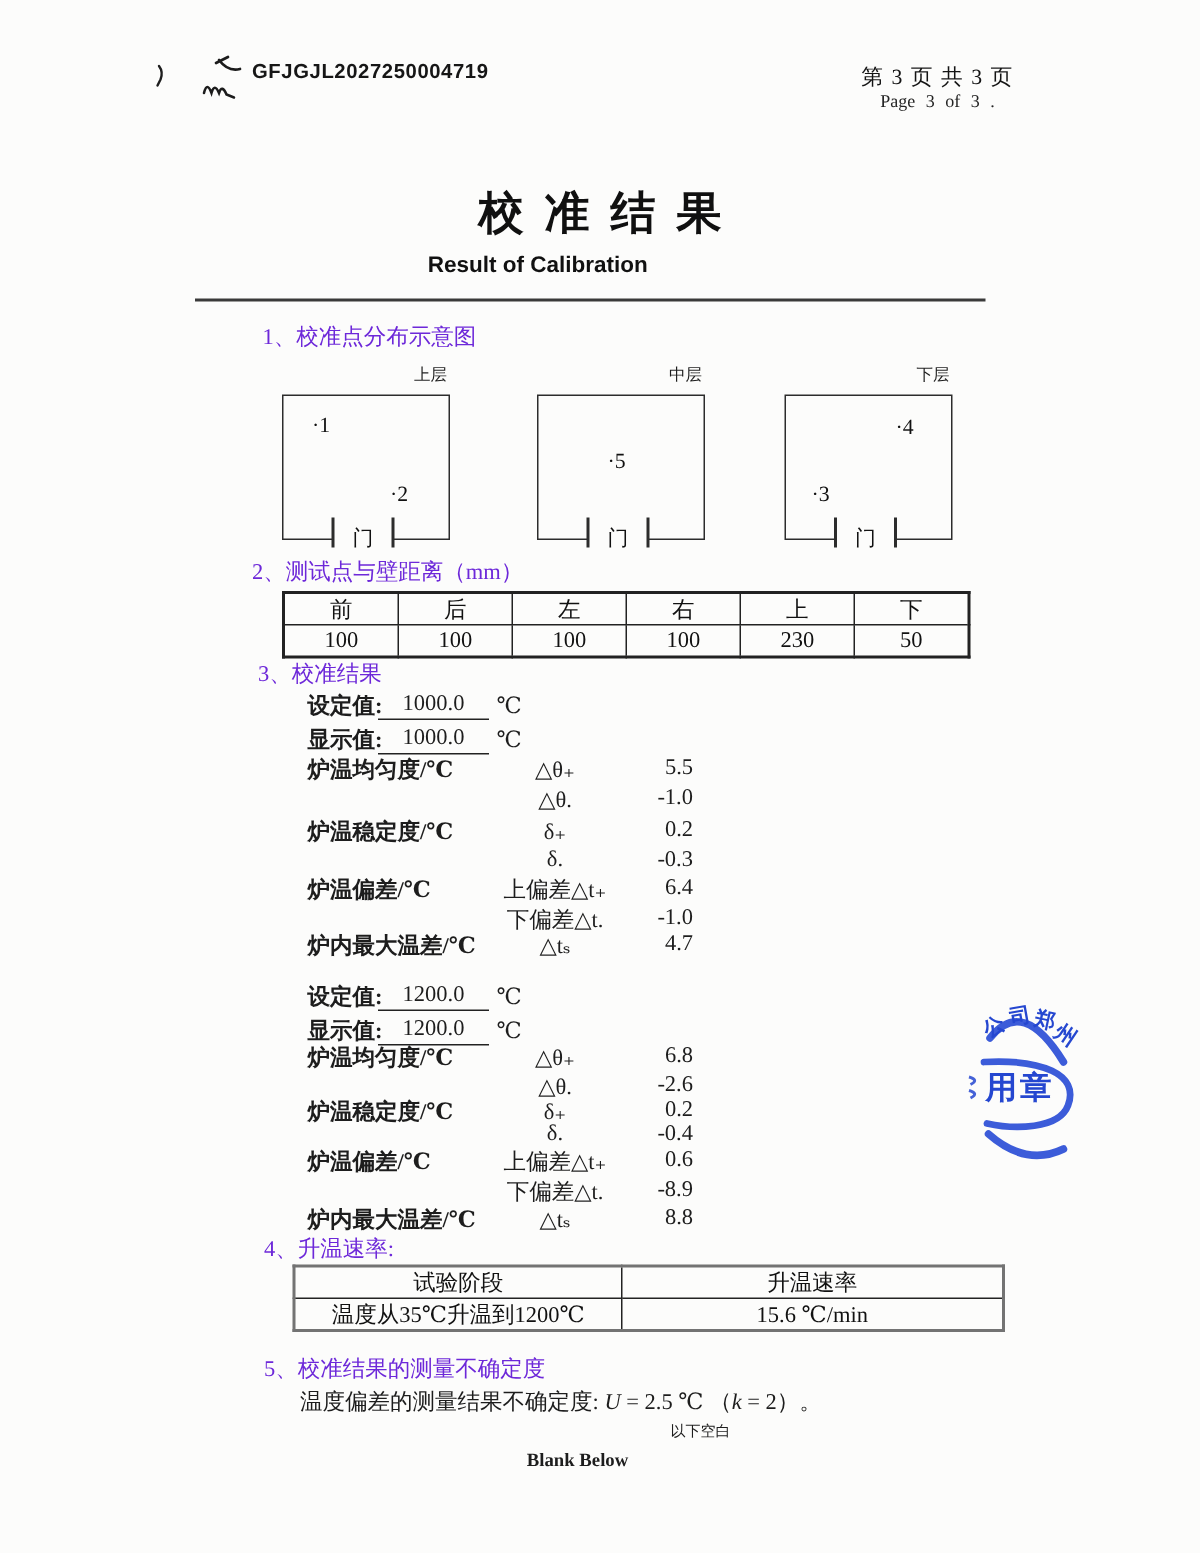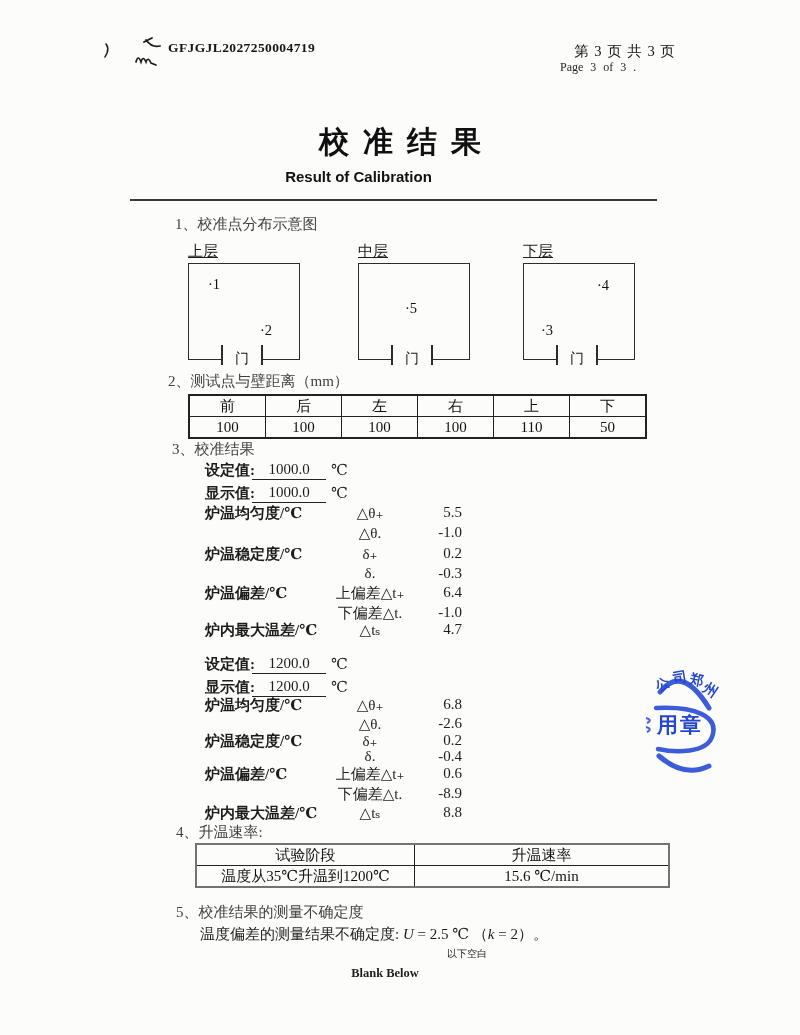--- a/index.html
+++ b/index.html
@@ -5,35 +5,35 @@
   html,body{margin:0;padding:0;background:#ffffff;}
   #page{
     position:relative;width:800px;height:1035px;background:#fcfcfb;overflow:hidden;
     font-family:"Liberation Serif","DejaVu Serif",serif;color:#1d1d1d;
   }
   .abs{position:absolute;}
   .sans{font-family:"Liberation Sans","DejaVu Sans",sans-serif;}
 
   
   .cert-no{left:168px;top:40px;font-size:13.5px;font-weight:700;letter-spacing:.4px;
-    font-family:Liberation Serif, serif;color:#161616;text-align:center;}
+    font-family:Liberation Sans, sans-serif;color:#161616;text-align:center;}
   .pg-cn{left:560px;top:42px;width:130px;font-size:14.5px;text-align:center;letter-spacing:1px;color:#141414;}
-  .pg-en{left:560px;top:60px;width:130px;font-size:12px;text-align:left;word-spacing:4px;color:#242424;}
+  .pg-en{left:560px;top:60px;width:130px;font-size:12px;text-align:center;word-spacing:4px;color:#242424;}
 
   
   .title-cn{left:0;top:122px;width:800px;text-align:center;font-size:30px;font-weight:700;
     letter-spacing:14px;text-indent:14px;color:#101010;}
   .title-en{left:0;top:168px;width:717px;text-align:center;font-size:15px;font-weight:700;color:#111;}
   .rule{left:130px;top:199px;width:527px;height:2px;background:#3a3a3a;}
 
-  .h-sec{font-size:15px;color:#404040;}
+  .h-sec{font-size:15px;color:#6d28d9;}
 
   
   .layer{top:242px;width:110px;}
-  .layer-label{width:110px;text-align:left;font-size:15px;height:19px;text-decoration:underline;}
+  .layer-label{width:110px;text-align:right;font-size:11px;height:19px;}
   .box{position:relative;width:110px;height:95px;border:1.5px solid #2c2c2c;margin-top:2px;background:transparent;}
   .pt{position:absolute;font-size:14.5px;color:#111;}
   .gapmask{position:absolute;left:33px;bottom:-3px;width:40px;height:5px;background:#fcfcfb;}
   .tick{position:absolute;width:1.5px;height:20px;background:#2c2c2c;bottom:-6px;}
   .tick.tl{left:32px;} .tick.tr{left:72px;}
   .door{position:absolute;left:36px;bottom:-9px;width:34px;text-align:center;font-size:14px;color:#111;}
 
   
   table{border-collapse:collapse;table-layout:fixed;}
   .tbl{position:absolute;background:transparent;}
@@ -123,21 +123,21 @@
       <td>左</td>
       <td>右</td>
       <td>上</td>
       <td>下</td>
     </tr>
     <tr>
       <td>100</td>
       <td>100</td>
       <td>100</td>
       <td>100</td>
-      <td>110</td>
+      <td>230</td>
       <td>50</td>
     </tr>
   </tbody>
     </table>
 
   <div class="abs h-sec" style="left:172px;top:440px">3、校准结果</div>
 
   <div class="abs row3" style="top:461px">
     <span class="r-lab">设定值:</span>
     <span class="uval">1000.0</span>

